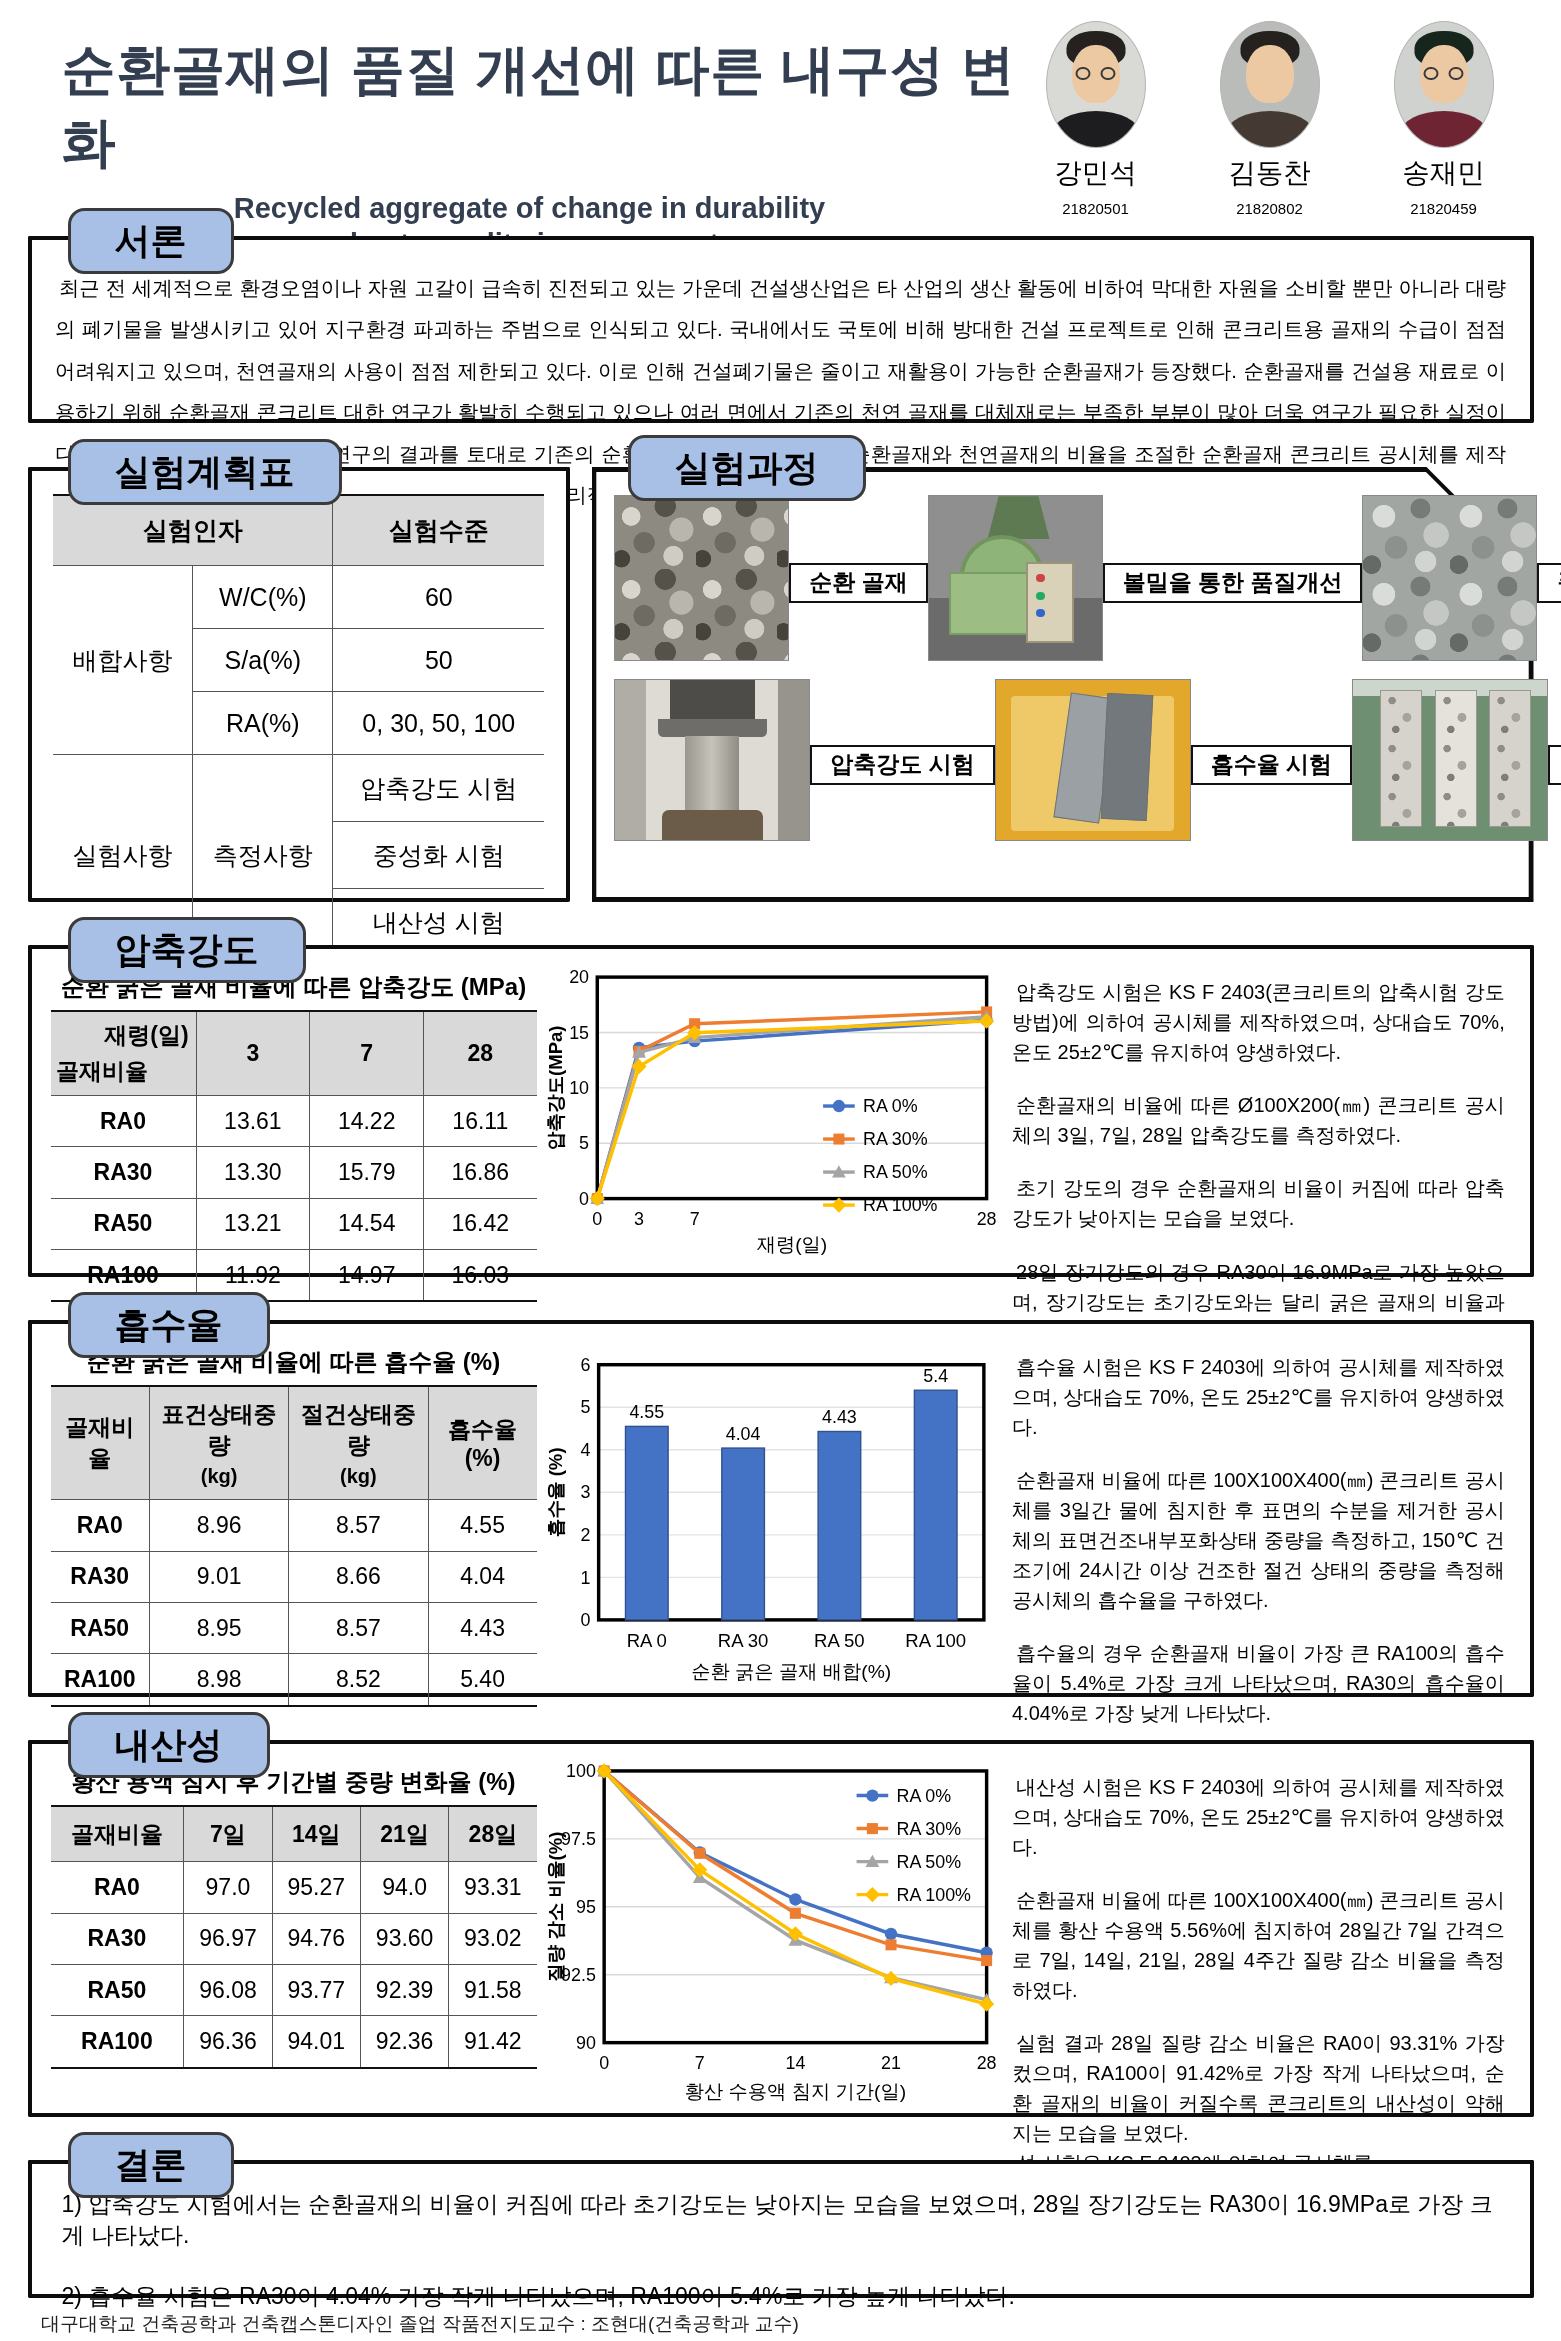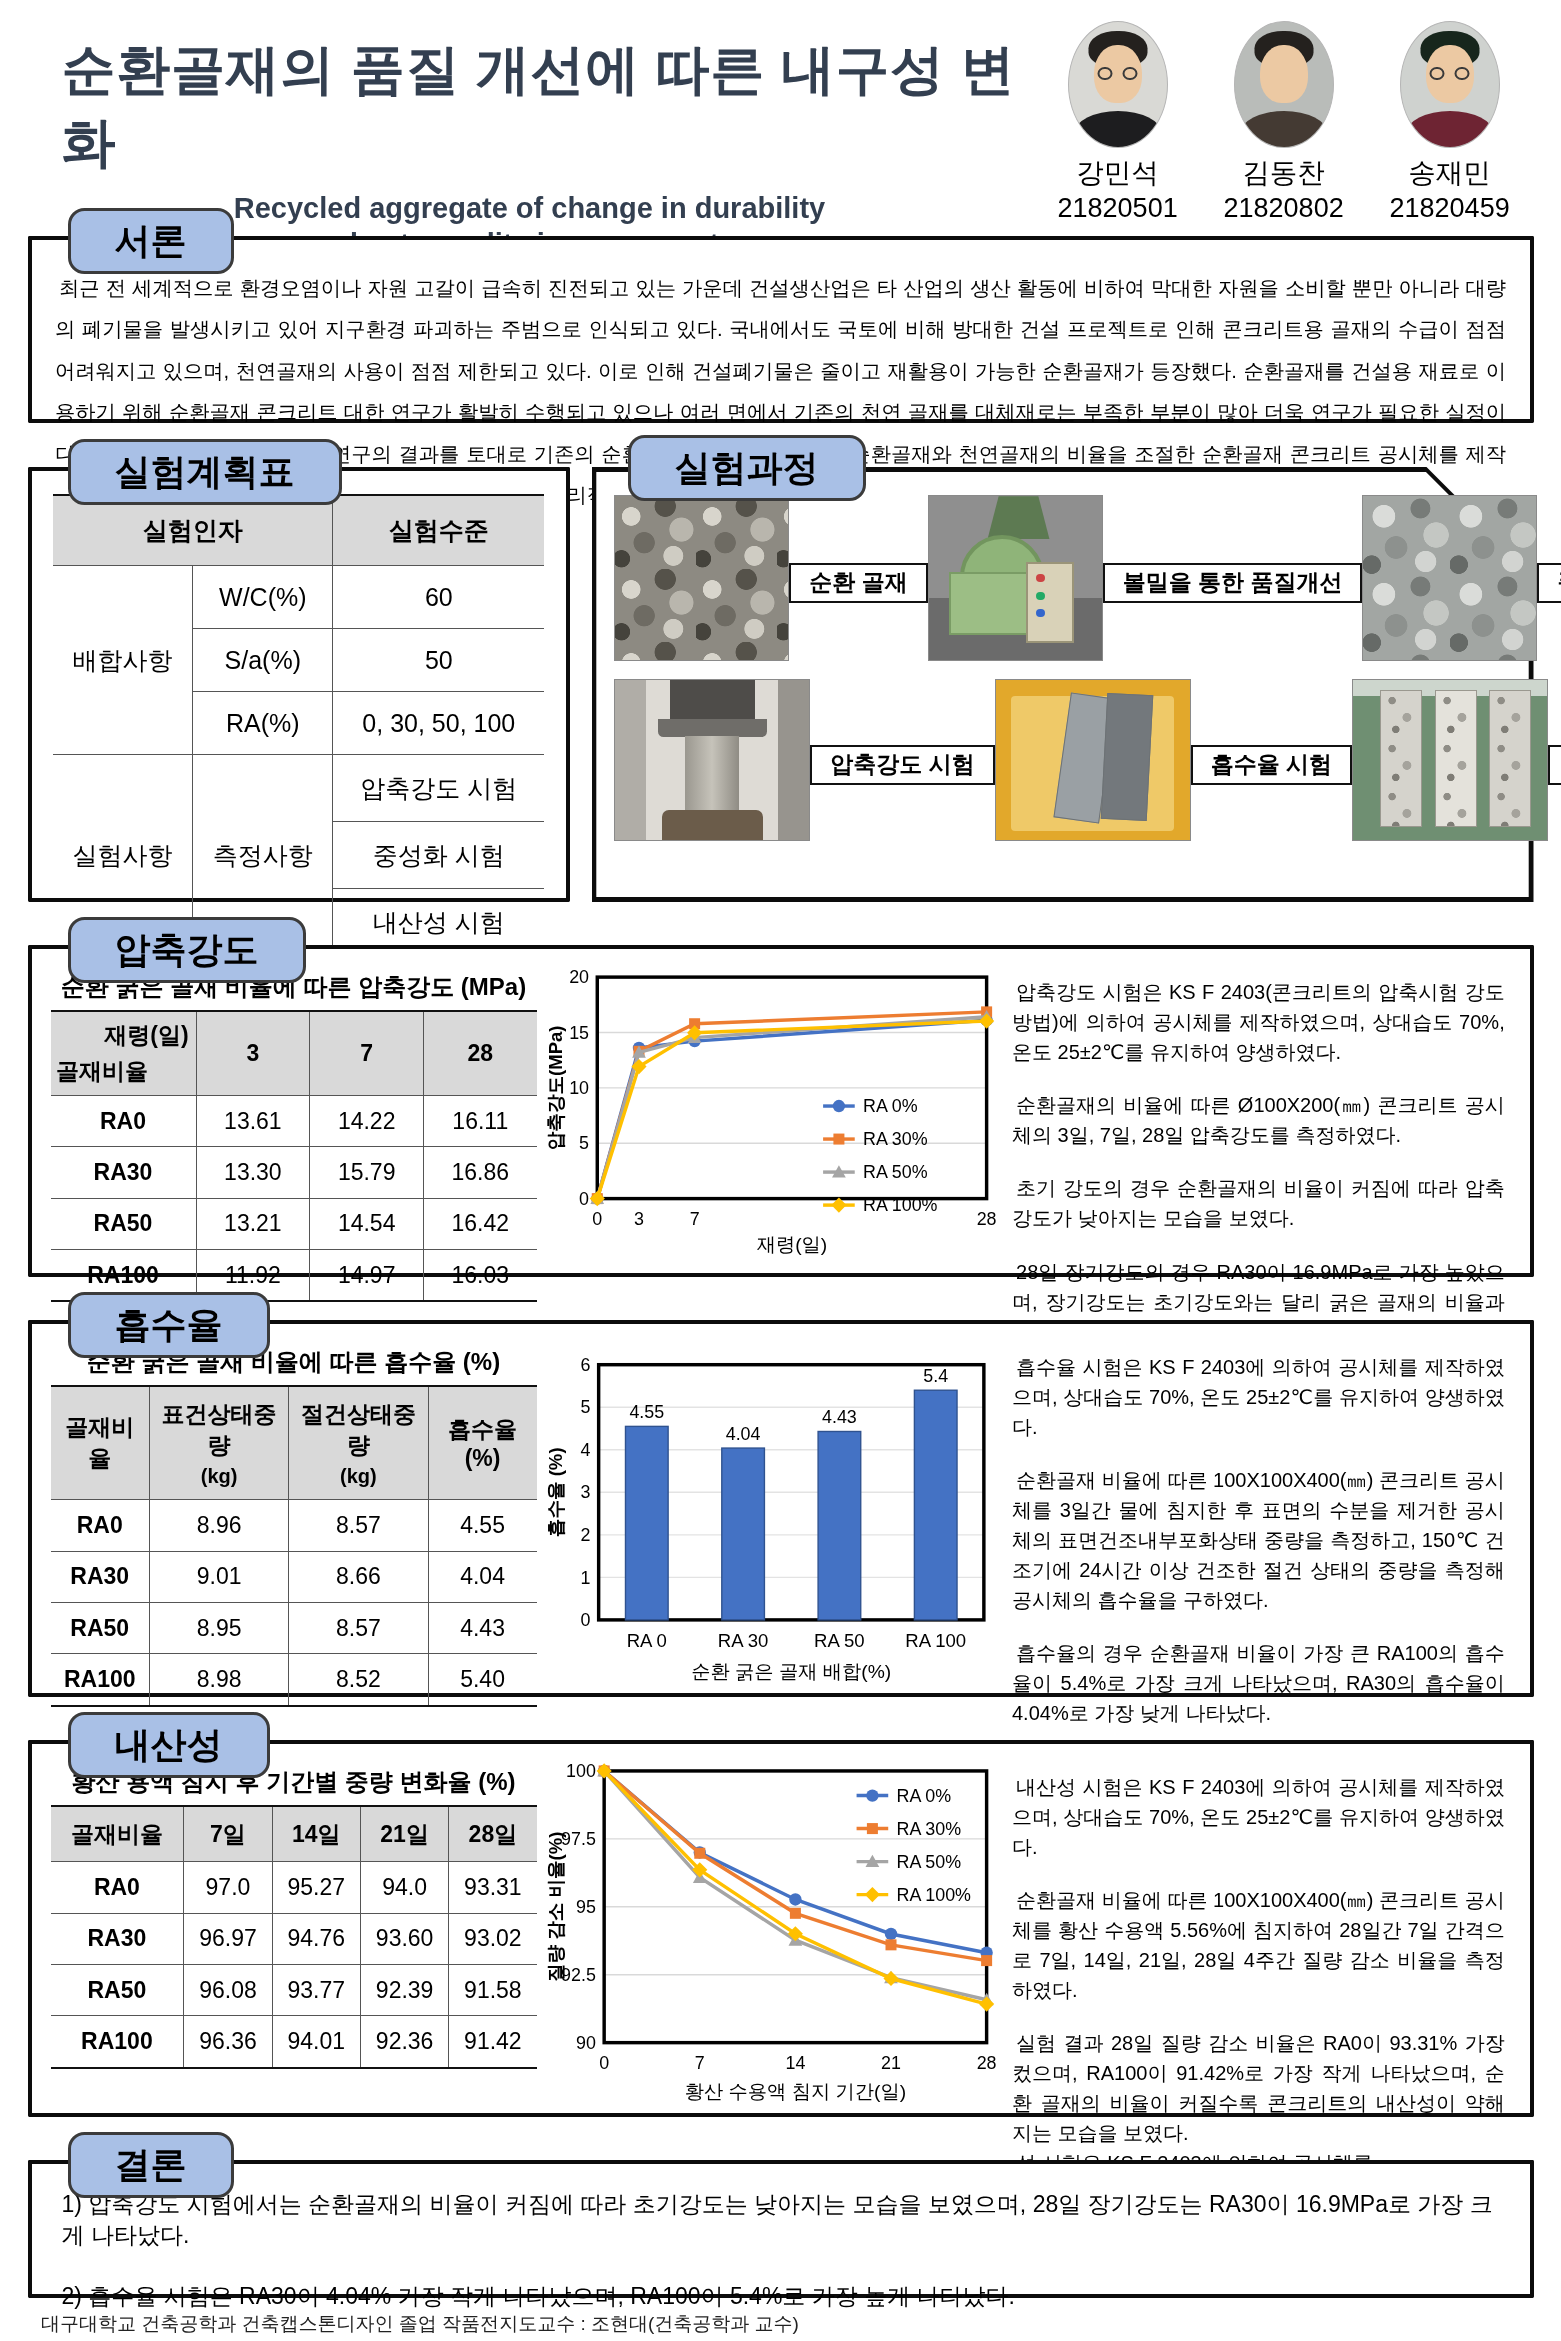--- a/index.html
+++ b/index.html
@@ -4,34 +4,34 @@
 <style>
   html,body{margin:0;padding:0;background:#fff;}
   body{font-family:"Liberation Sans","DejaVu Sans",sans-serif;color:#000;}
   .page{position:relative;width:1561px;height:2342px;background:#fff;overflow:hidden;}
 
   
   .header{height:200px;display:flex;padding:20.7px 34px 0 34px;box-sizing:border-box;}
   .title-block{width:991px;padding-top:13.8px;}
   .main-title{font-size:54px;font-weight:bold;color:#333F50;letter-spacing:0.7px;padding-left:27.5px;}
   .sub-title{font-size:29px;font-weight:bold;color:#333F50;text-align:center;margin-top:9.6px;line-height:1.25;}
-  .authors{flex:1;display:flex;justify-content:flex-end;gap:25px;padding-right:6.9px;}
+  .authors{flex:1;display:flex;justify-content:flex-start;gap:33px;padding-right:6.9px;}
   .author{width:141px;text-align:center;}
   .avatar{width:98px;height:125px;border-radius:50%;margin:0 auto;position:relative;overflow:hidden;border:0.7px solid #b5b5b5;}
   .av1{background:#d9d9d5;} .av2{background:#b9bcb9;} .av3{background:#cfd2cf;}
   .av-hair{position:absolute;top:9.6px;left:50%;transform:translateX(-50%);width:59px;height:36px;border-radius:48% 48% 40% 40%;background:#24211e;}
   .av3 .av-hair{background:#17261c;}
   .av-head{position:absolute;top:23.4px;left:50%;transform:translateX(-50%);width:48px;height:58px;border-radius:48% 48% 44% 44%;background:#ecc9a3;}
   .av-glasses{position:absolute;top:45px;left:50%;transform:translateX(-50%);width:43px;height:13.8px;}
   .av-glasses::before,.av-glasses::after{content:"";position:absolute;top:0;width:15px;height:13.8px;border:2.1px solid #3a3a3a;border-radius:50%;box-sizing:border-box;}
   .av-glasses::before{left:1.4px;} .av-glasses::after{right:1.4px;}
   .av-body{position:absolute;bottom:-8.3px;left:50%;transform:translateX(-50%);width:87px;height:44px;border-radius:50% 50% 0 0;}
   .shirt1{background:#1d1d1f;} .shirt2{background:#443a33;} .shirt3{background:#6e2433;}
   .author-name{font-size:27.5px;margin-top:6.9px;}
-  .author-id{font-size:27px;margin-top:2px;}
+  .author-id{font-size:15px;margin-top:9px;}
 
   
   .wrap{position:relative;margin:0 27.5px;box-sizing:border-box;}
   .sect{position:relative;border:4.8px solid #0c0c0c;border-radius:1.4px;background:#fff;box-sizing:border-box;}
   .tab{position:absolute;top:-32px;left:36px;z-index:3;background:#A9C0E6;border:3.4px solid #3b3b3b;border-radius:16.5px;
        padding:5.5px 44px;font-size:36px;font-weight:bold;color:#000;}
 
   
   .intro-body{font-size:20.3px;line-height:2.05;padding:27.5px 23.4px 13.8px 23.4px;text-align:justify;text-indent:4.1px;}
 

